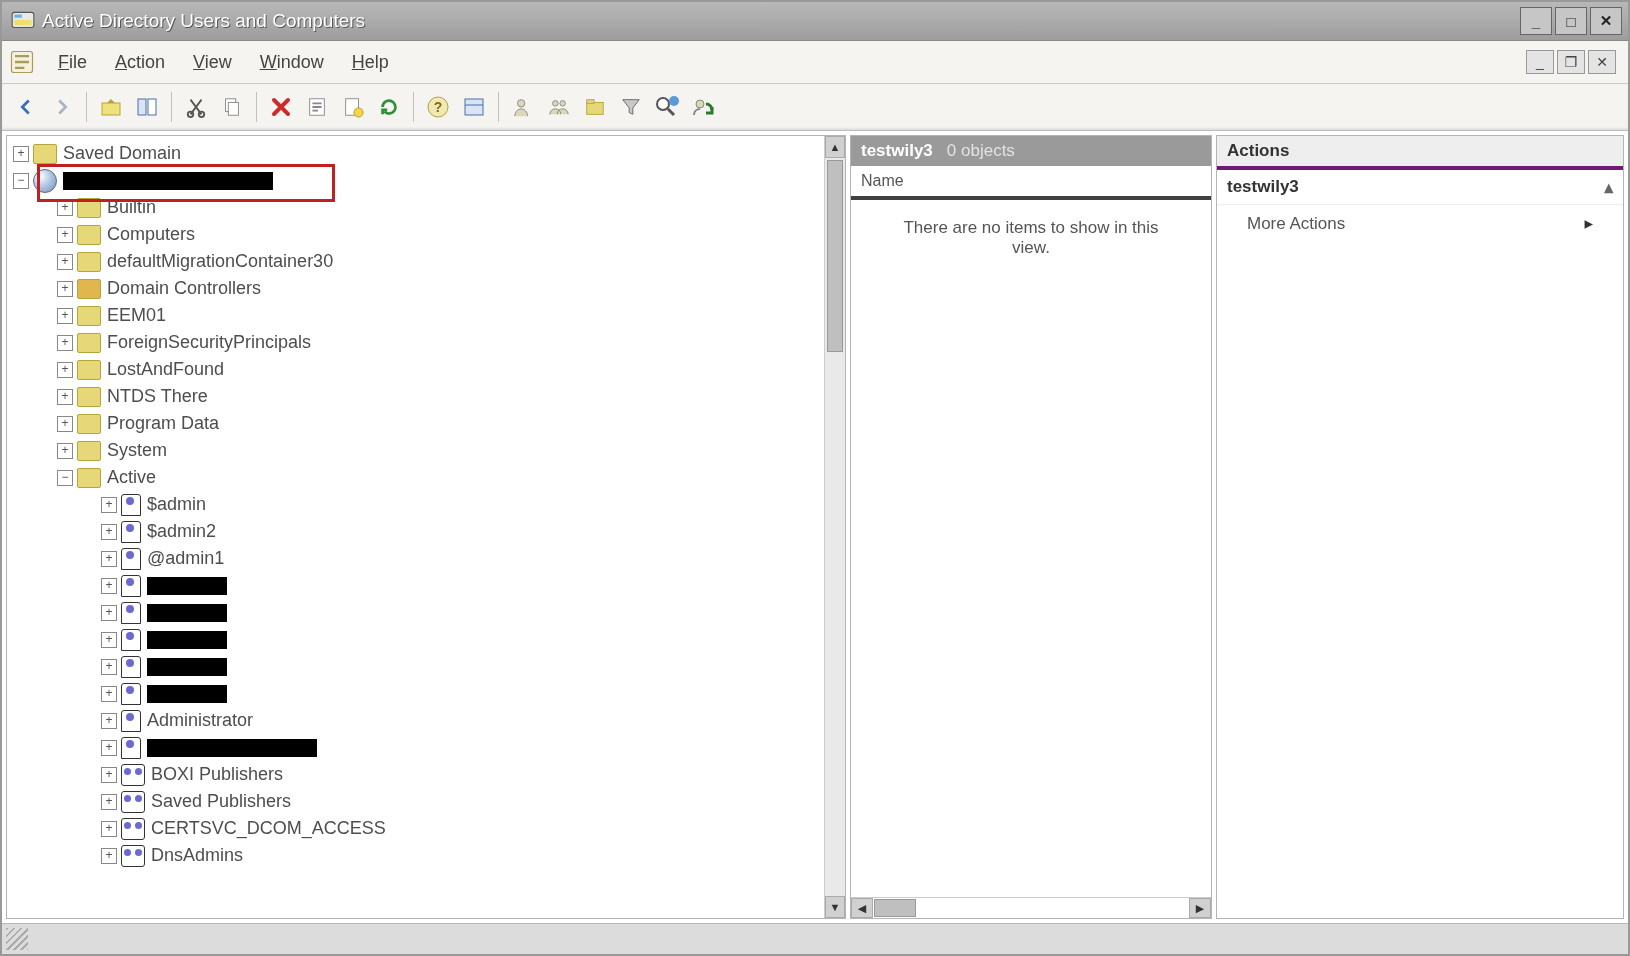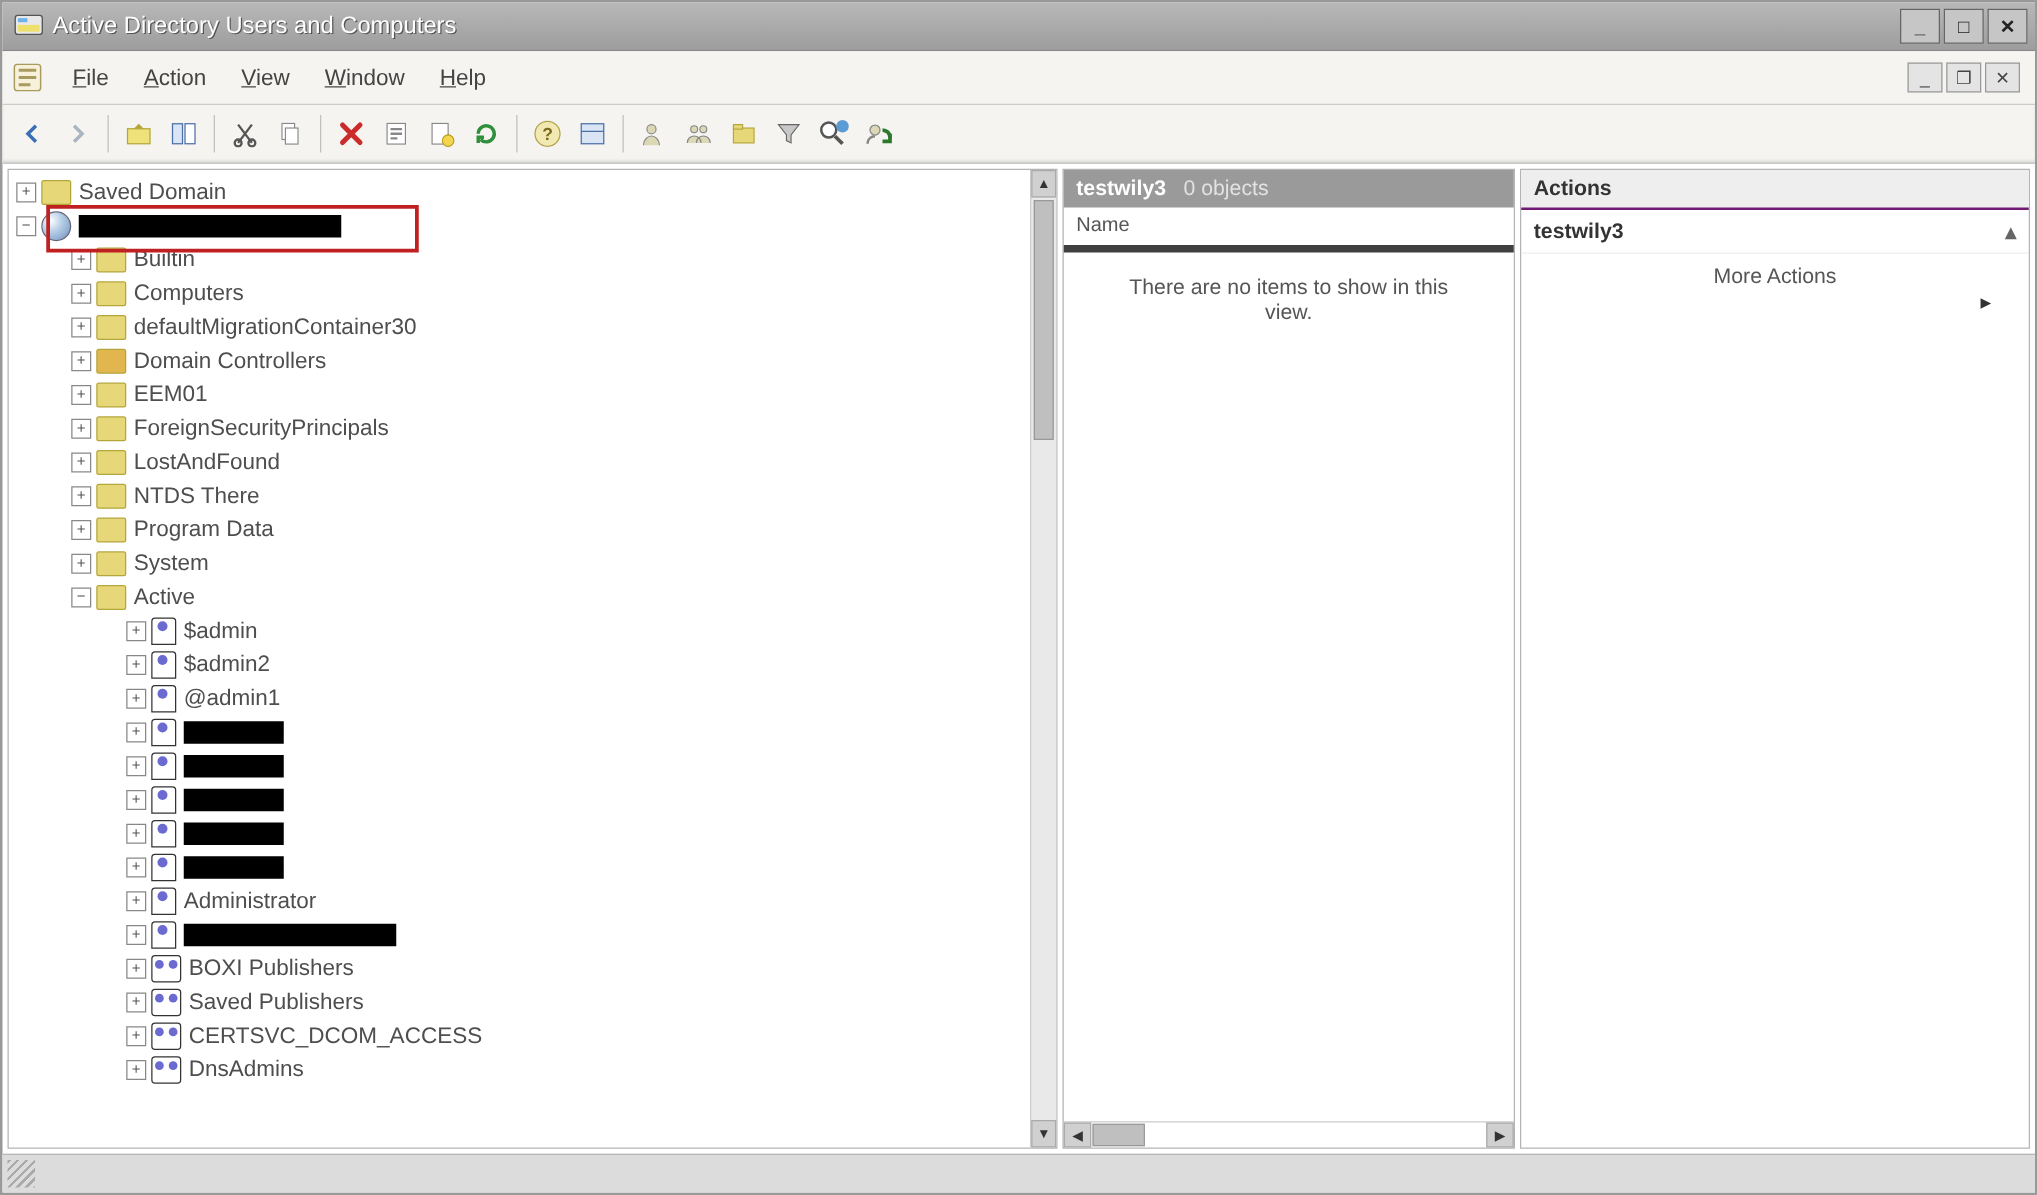--- a/index.html
+++ b/index.html
@@ -39,32 +39,32 @@
   .user-ic::before{content:"";position:absolute;top:2px;left:4px;width:8px;height:8px;border-radius:50%;background:#6a6ad0;}
   .group-ic{width:22px;height:20px;border:1px solid #333;border-radius:3px;background:#fff;margin-right:6px;position:relative;}
   .group-ic::before,.group-ic::after{content:"";position:absolute;top:3px;width:7px;height:7px;border-radius:50%;background:#6a6ad0;}
   .group-ic::before{left:2px;} .group-ic::after{right:2px;}
   .domain-ic{width:22px;height:22px;border-radius:50%;background:radial-gradient(circle at 30% 30%, #fff, #b8cfe8 40%, #6d8fbb 100%);border:1px solid #667;margin-right:6px;}
   .redact{background:#000;height:18px;display:inline-block;}
   .redbox{position:absolute;border:3px solid #c02020;pointer-events:none;}
 
   .middle-pane{flex:1;min-width:0;}
   .mid-header{height:30px;background:#9a9a9a;color:#fff;display:flex;align-items:center;padding:0 10px;font-size:17px;font-weight:bold;}
-  .mid-cols{height:30px;border-bottom:6px solid #404040;display:flex;align-items:center;padding:0 10px;color:#555;font-size:16px;}
+  .mid-cols{height:30px;border-bottom:4px solid #404040;display:flex;align-items:center;padding:0 10px;color:#555;font-size:16px;}
   .mid-body{flex:1;display:flex;flex-direction:column;align-items:center;padding-top:18px;color:#555;font-size:17px;text-align:center;}
   .mid-scroll-h{height:20px;border-top:1px solid #ccc;display:flex;}
   .mid-scroll-h .scroll-btn{width:20px;height:auto;}
   .mid-scroll-h .thumb-h{width:40px;background:#bfbfbf;border:1px solid #999;margin:1px;}
   .mid-scroll-h .space-h{flex:1;}
 
   .actions-pane{width:406px;}
-  .actions-header{height:30px;background:#eee;border-bottom:2px solid #701a75;display:flex;align-items:center;padding:0 10px;font-weight:bold;color:#333;font-size:17px;}
+  .actions-header{height:30px;background:#eee;border-bottom:4px solid #701a75;display:flex;align-items:center;padding:0 10px;font-weight:bold;color:#333;font-size:17px;}
   .actions-sub{height:34px;display:flex;align-items:center;padding:0 10px;font-weight:bold;color:#333;font-size:17px;border-bottom:1px solid #eee;}
   .actions-sub .chev{margin-left:auto;color:#666;}
-  .actions-item{padding:8px 30px;font-size:17px;color:#555;display:flex;align-items:center;flex-direction:column;}
+  .actions-item{padding:8px 30px;font-size:17px;color:#555;display:flex;align-items:center;}
   .actions-item .arrow{margin-left:auto;color:#333;}
 
   .statusbar{height:30px;background:#dcdcdc;border-top:1px solid #b8b8b8;display:flex;}
   .status-grip{margin-left:auto;width:22px;height:22px;align-self:flex-end;background:repeating-linear-gradient(135deg,#aaa 0 2px,transparent 2px 5px);margin:4px;}
 </style>
 </head>
 <body>
 
 <div class="outer">
 

